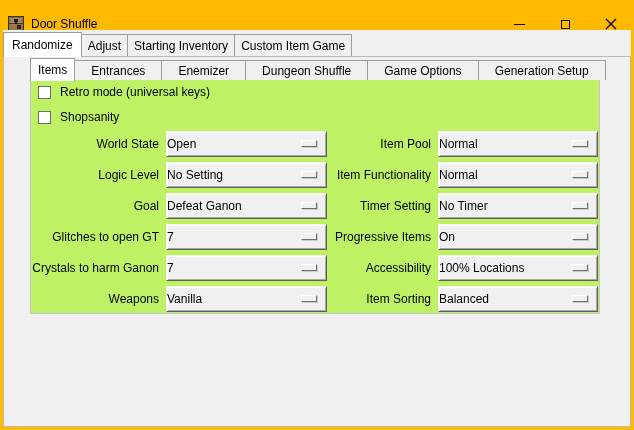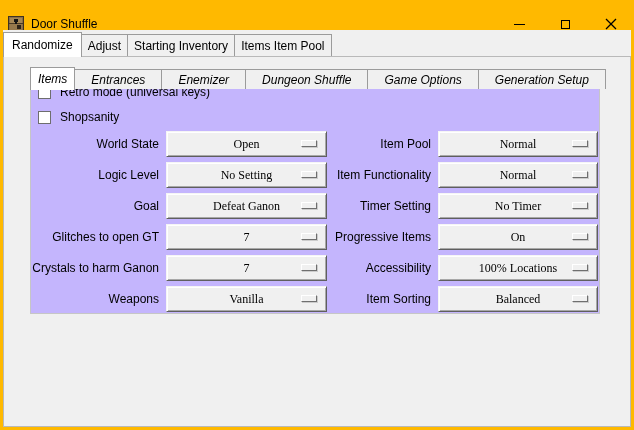--- a/index.html
+++ b/index.html
@@ -29,61 +29,60 @@
   .glyph-min { width: 11px; height: 1px; background: #000; }
   .glyph-max { width: 9px; height: 9px; border: 1px solid #000; }
   
   .content {
     position: absolute; left: 3px; top: 30px; width: 628px; height: 397px;
     background: #f0f0f0;
   }
   
   .tabbar { position: absolute; display: flex; align-items: flex-end; z-index: 3; }
   .main-tabbar { left: 0; top: 1px; height: 25px; }
-  .sub-tabbar { left: 27px; top: 36px; height: 23px; z-index: 4; font-style: italic; }
+  .sub-tabbar { left: 27px; top: 27px; height: 23px; z-index: 4; }
   .tab {
     border: 1px solid #9b9b9b; border-bottom: none;
     background: #f0f0f0; padding: 0 6px;
     height: 22px; display: flex; align-items: center; white-space: nowrap;
     margin-right: -1px;
   }
   .sub-tabbar .tab { height: 20px; padding: 0 16px; }
   .tab.active {
     background: #ffffff; height: 25px; margin-bottom: -1px; z-index: 5; position: relative;
     padding: 4px 8px;
   }
   .sub-tabbar .tab.active { height: 23px; padding: 0 7px; }
   .outer-pane {
     position: absolute; left: 0; top: 26px; width: 628px; height: 371px;
     border: 1px solid #b9b9b9; background: #f0f0f0; z-index: 1;
   }
   .inner-pane {
     position: absolute; left: 27px; top: 49px; width: 570px; height: 235px;
-    border: 1px solid #c6c6c6; background: #c4b5fd; z-index: 2;
+    border: 1px solid #c6c6c6; background: #bef264; z-index: 2;
   }
   
   .check-row { position: absolute; left: 7px; height: 18px; display: flex; align-items: center; cursor: default; }
   .checkbox {
     width: 13px; height: 13px; background: #fff; border: 1px solid #6e6e6e; flex: 0 0 13px;
   }
   .check-label { margin-left: 9px; white-space: nowrap; }
   
   .opt-label {
     position: absolute; height: 26px; line-height: 26px; white-space: nowrap;
   }
   .opt-label.col-left  { right: 440px; }
   .opt-label.col-right { right: 168px; }
   .opt-btn {
     position: absolute; height: 26px;
     background: #f0f0f0;
     border: 1px solid; border-color: #f5f5f5 #5f5f5f #5f5f5f #f5f5f5;
     box-shadow: inset 1px 1px 0 #ffffff, inset -1px -1px 0 #a8a8a8;
-    display: flex; align-items: center; justify-content: center;
+    display: flex; align-items: center; 
     cursor: default;
-    font-family: Liberation Serif, serif;
   }
   .opt-btn.col-left  { left: 135px; width: 161px; }
   .opt-btn.col-right { left: 407px; width: 160px; }
   .opt-value { white-space: nowrap; }
   .opt-indicator {
     position: absolute; right: 9px; top: 50%; margin-top: -4px;
     width: 16px; height: 7px; background: #f0f0f0;
     border: 1px solid; border-color: #ffffff #6f6f6f #6f6f6f #ffffff;
     box-shadow: 1px 1px 0 rgba(0,0,0,0.15);
   }
@@ -151,21 +150,21 @@
       </div>
     </div>
   </div>
 
   <div class="content">
 
     <div class="tabbar main-tabbar">
       <div class="tab active">Randomize</div>
       <div class="tab">Adjust</div>
       <div class="tab">Starting Inventory</div>
-      <div class="tab">Items Item Pool</div>
+      <div class="tab">Custom Item Game</div>
     </div>
 
     <div class="outer-pane"></div>
 
     <div class="tabbar sub-tabbar">
       <div class="tab active">Items</div>
       <div class="tab">Entrances</div>
       <div class="tab">Enemizer</div>
       <div class="tab">Dungeon Shuffle</div>
       <div class="tab">Game Options</div>

